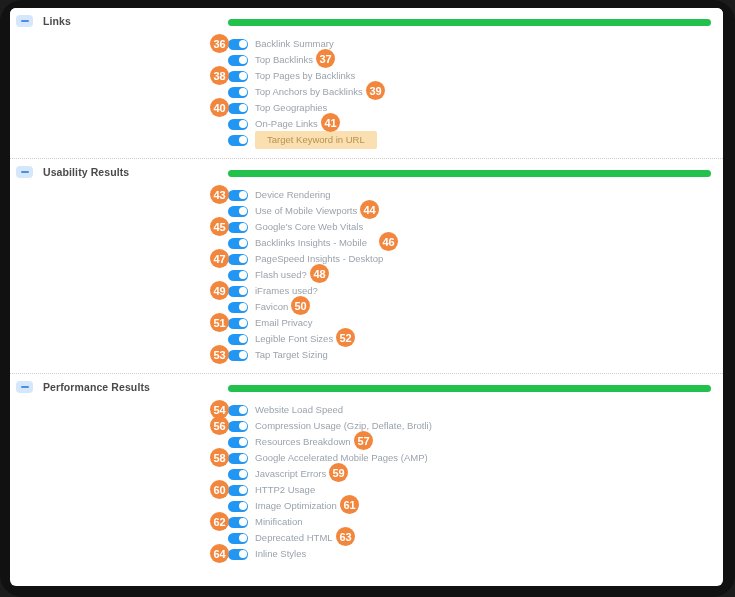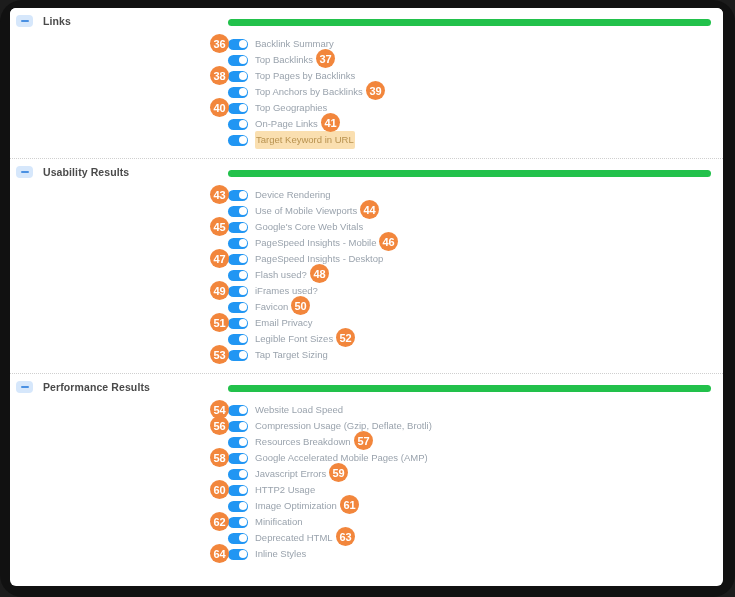--- a/index.html
+++ b/index.html
@@ -126,21 +126,21 @@
   .check-label {
     font-size: 9.5px;
     color: #9aa3ad;
     margin-left: 7px;
     white-space: nowrap;
     line-height: 16px;
   }
   .check-row.highlight .check-label {
     background: #fadfb0;
     color: #b8924f;
-    padding: 1px 1px;
+    padding: 1px 12px;
     border-radius: 2px;
   }
 
   
   .badge {
     position: absolute;
     width: 19px;
     height: 19px;
     border-radius: 50%;
     background: #f2863c;
@@ -230,21 +230,21 @@
             <span class="check-label">Use of Mobile Viewports</span>
             <span class="badge right" style="left: 132px;">44</span>
           </div>
           <div class="check-row">
             <span class="badge left">45</span>
             <span class="toggle"></span>
             <span class="check-label">Google's Core Web Vitals</span>
           </div>
           <div class="check-row">
             <span class="toggle"></span>
-            <span class="check-label">PageSpeed Insights - Mobile</span>
+            <span class="check-label">Backlinks Insights - Mobile</span>
             <span class="badge right" style="left: 151px;">46</span>
           </div>
           <div class="check-row">
             <span class="badge left">47</span>
             <span class="toggle"></span>
             <span class="check-label">PageSpeed Insights - Desktop</span>
           </div>
           <div class="check-row">
             <span class="toggle"></span>
             <span class="check-label">Flash used?</span>

